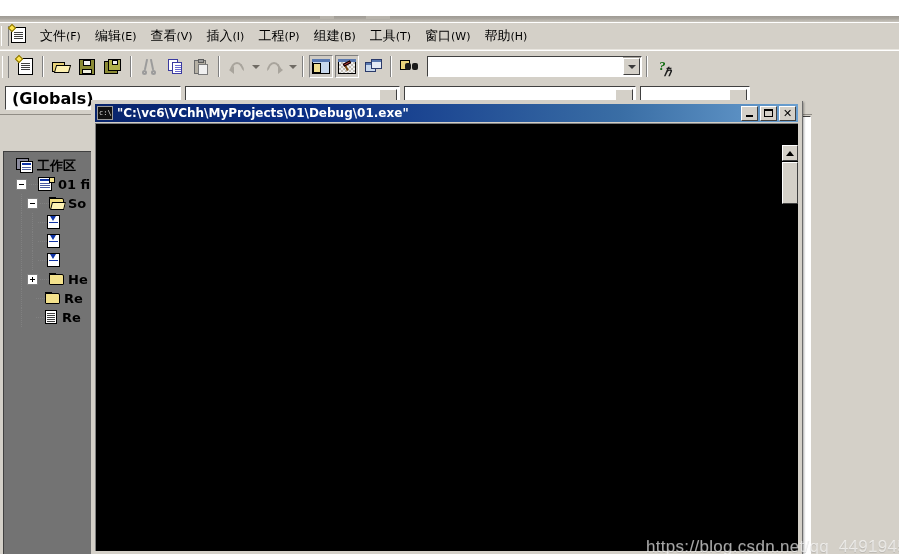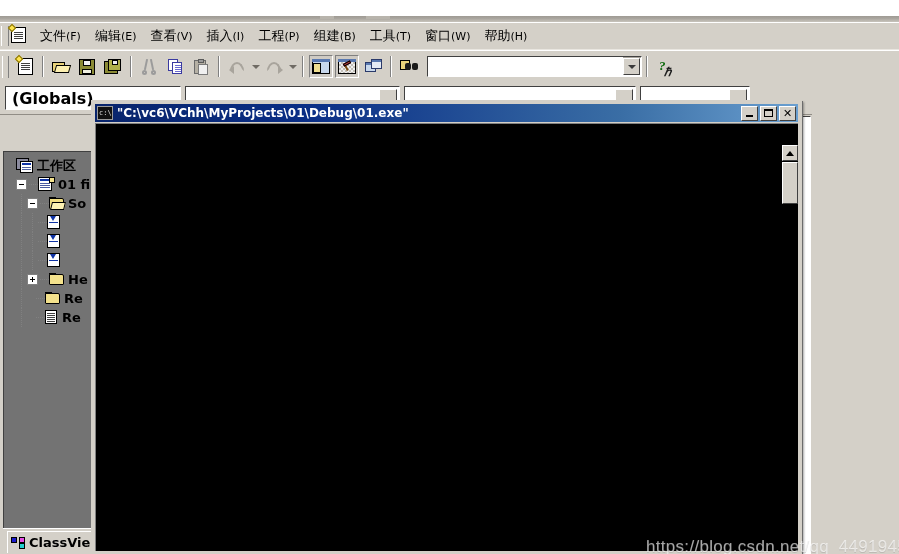--- a/index.html
+++ b/index.html
@@ -923,30 +923,20 @@
         <span class="ico-doc">
             <i class="page"></i>
             <i class="lines"></i>
           </span>
         <span class="lbl">Re</span>
       </div>
 
     </div>
   </div>
 
-  <div class="ws-tabs">
-    <div class="ws-tab">
-      <span class="ico-classview">
-          <i class="sq1"></i>
-          <i class="sq2"></i>
-          <i class="sq3"></i>
-        </span>
-      <span>ClassVie</span>
-    </div>
-  </div>
 
   <div class="console-win">
     <div class="console-titlebar">
       <span class="console-icon"></span>
       <span class="console-title-text">"C:\vc6\VChh\MyProjects\01\Debug\01.exe"</span>
       <span class="title-btns">
         <span class="tbtn">
             <i class="min-bar"></i>
           </span>
         <span class="tbtn">

